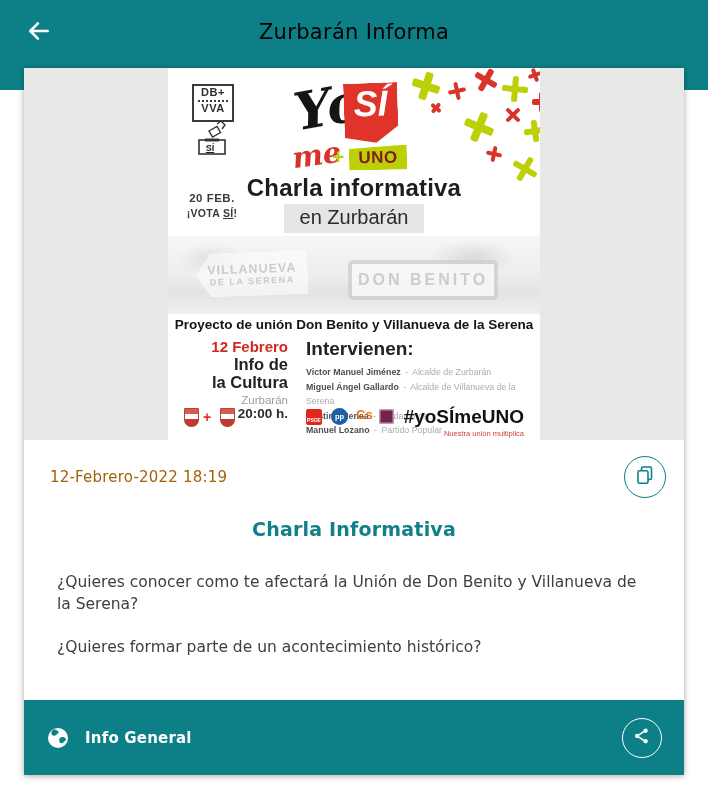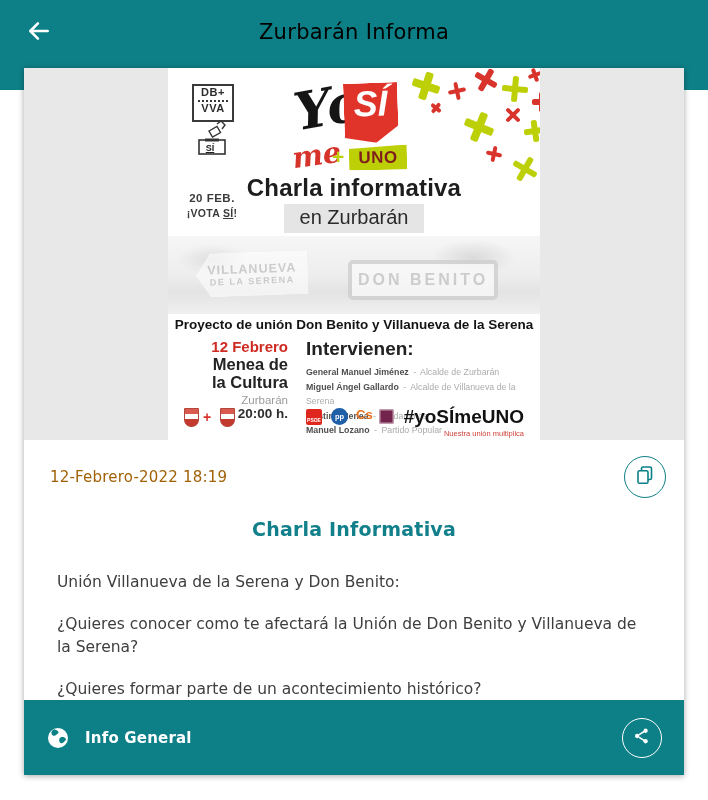--- a/index.html
+++ b/index.html
@@ -183,29 +183,29 @@
           <span class="s1">VILLANUEVA</span>
           <span class="s2">DE LA SERENA</span>
         </div>
         <div class="sign-db">DON BENITO</div>
       </div>
 
       <div class="banner">Proyecto de unión Don Benito y Villanueva de la Serena</div>
 
       <div class="event-left">
         <div class="ev-date">12 Febrero</div>
-        <div class="ev-venue">Menea de</div>
+        <div class="ev-venue">Info de</div>
         <div class="ev-venue">la Cultura</div>
         <div class="ev-town">Zurbarán</div>
         <div class="ev-time">20:00 h.</div>
       </div>
 
       <div class="speakers">
         <div class="sp-title">Intervienen:</div>
-        <div class="sp-row"><span class="sp-name">General Manuel Jiménez</span> <span class="sp-sep">-</span> <span>Alcalde de Zurbarán</span></div>
+        <div class="sp-row"><span class="sp-name">Victor Manuel Jiménez</span> <span class="sp-sep">-</span> <span>Alcalde de Zurbarán</span></div>
         <div class="sp-row"><span class="sp-name">Miguel Ángel Gallardo</span> <span class="sp-sep">-</span> <span>Alcalde de Villanueva de la Serena</span></div>
         <div class="sp-row"><span class="sp-name">Cristina Menea</span> <span class="sp-sep">-</span> <span>Ciudadanos</span></div>
         <div class="sp-row"><span class="sp-name">Manuel Lozano</span> <span class="sp-sep">-</span> <span>Partido Popular</span></div>
       </div>
 
       <div class="logos-row">
         <span class="crest crest1"></span>
         <span class="plus-mini">+</span>
         <span class="crest crest2"></span>
         <span class="psoe">PSOE</span>
@@ -228,21 +228,20 @@
       <svg width="22" height="22" viewBox="0 0 22 22">
         <rect x="7.5" y="3" width="10" height="12.5" rx="1.5" fill="none" stroke="#0d8087" stroke-width="1.6"></rect>
         <rect x="4" y="6.8" width="10" height="12.5" rx="1.5" fill="#fff" stroke="#0d8087" stroke-width="1.6"></rect>
       </svg>
     </span>
   </div>
 
   <div class="post-title">Charla Informativa</div>
 
   <div class="post-body">
-    <p>Unión Villanueva de la Serena y Don Benito:</p>
     <p>¿Quieres conocer como te afectará la Unión de Don Benito y Villanueva de la Serena?</p>
     <p>¿Quieres formar parte de un acontecimiento histórico?</p>
   </div>
 
   <div class="bottom-bar">
     <span class="globe-wrap">
       <svg width="24" height="24" viewBox="0 0 24 24">
         <circle cx="12" cy="12" r="10" fill="#fff"></circle>
         <path d="M8 3.2c2.2.8 3.6 1 4.4 2.6.7 1.5-1.2 2.2-2.3 3.2-1.1 1-3.2 1.2-4.4-.8-1.1-2 .3-4 2.3-5z" fill="#0d8087"></path>
         <path d="M14.5 11.5c2.2-1 4.3-.2 5.2 1 .9 1.3-1.1 3.3-3.2 4.4-2.1 1.1-3.3-1-3.3-2.2 0-1.2.2-2.6 1.3-3.2z" fill="#0d8087"></path>

